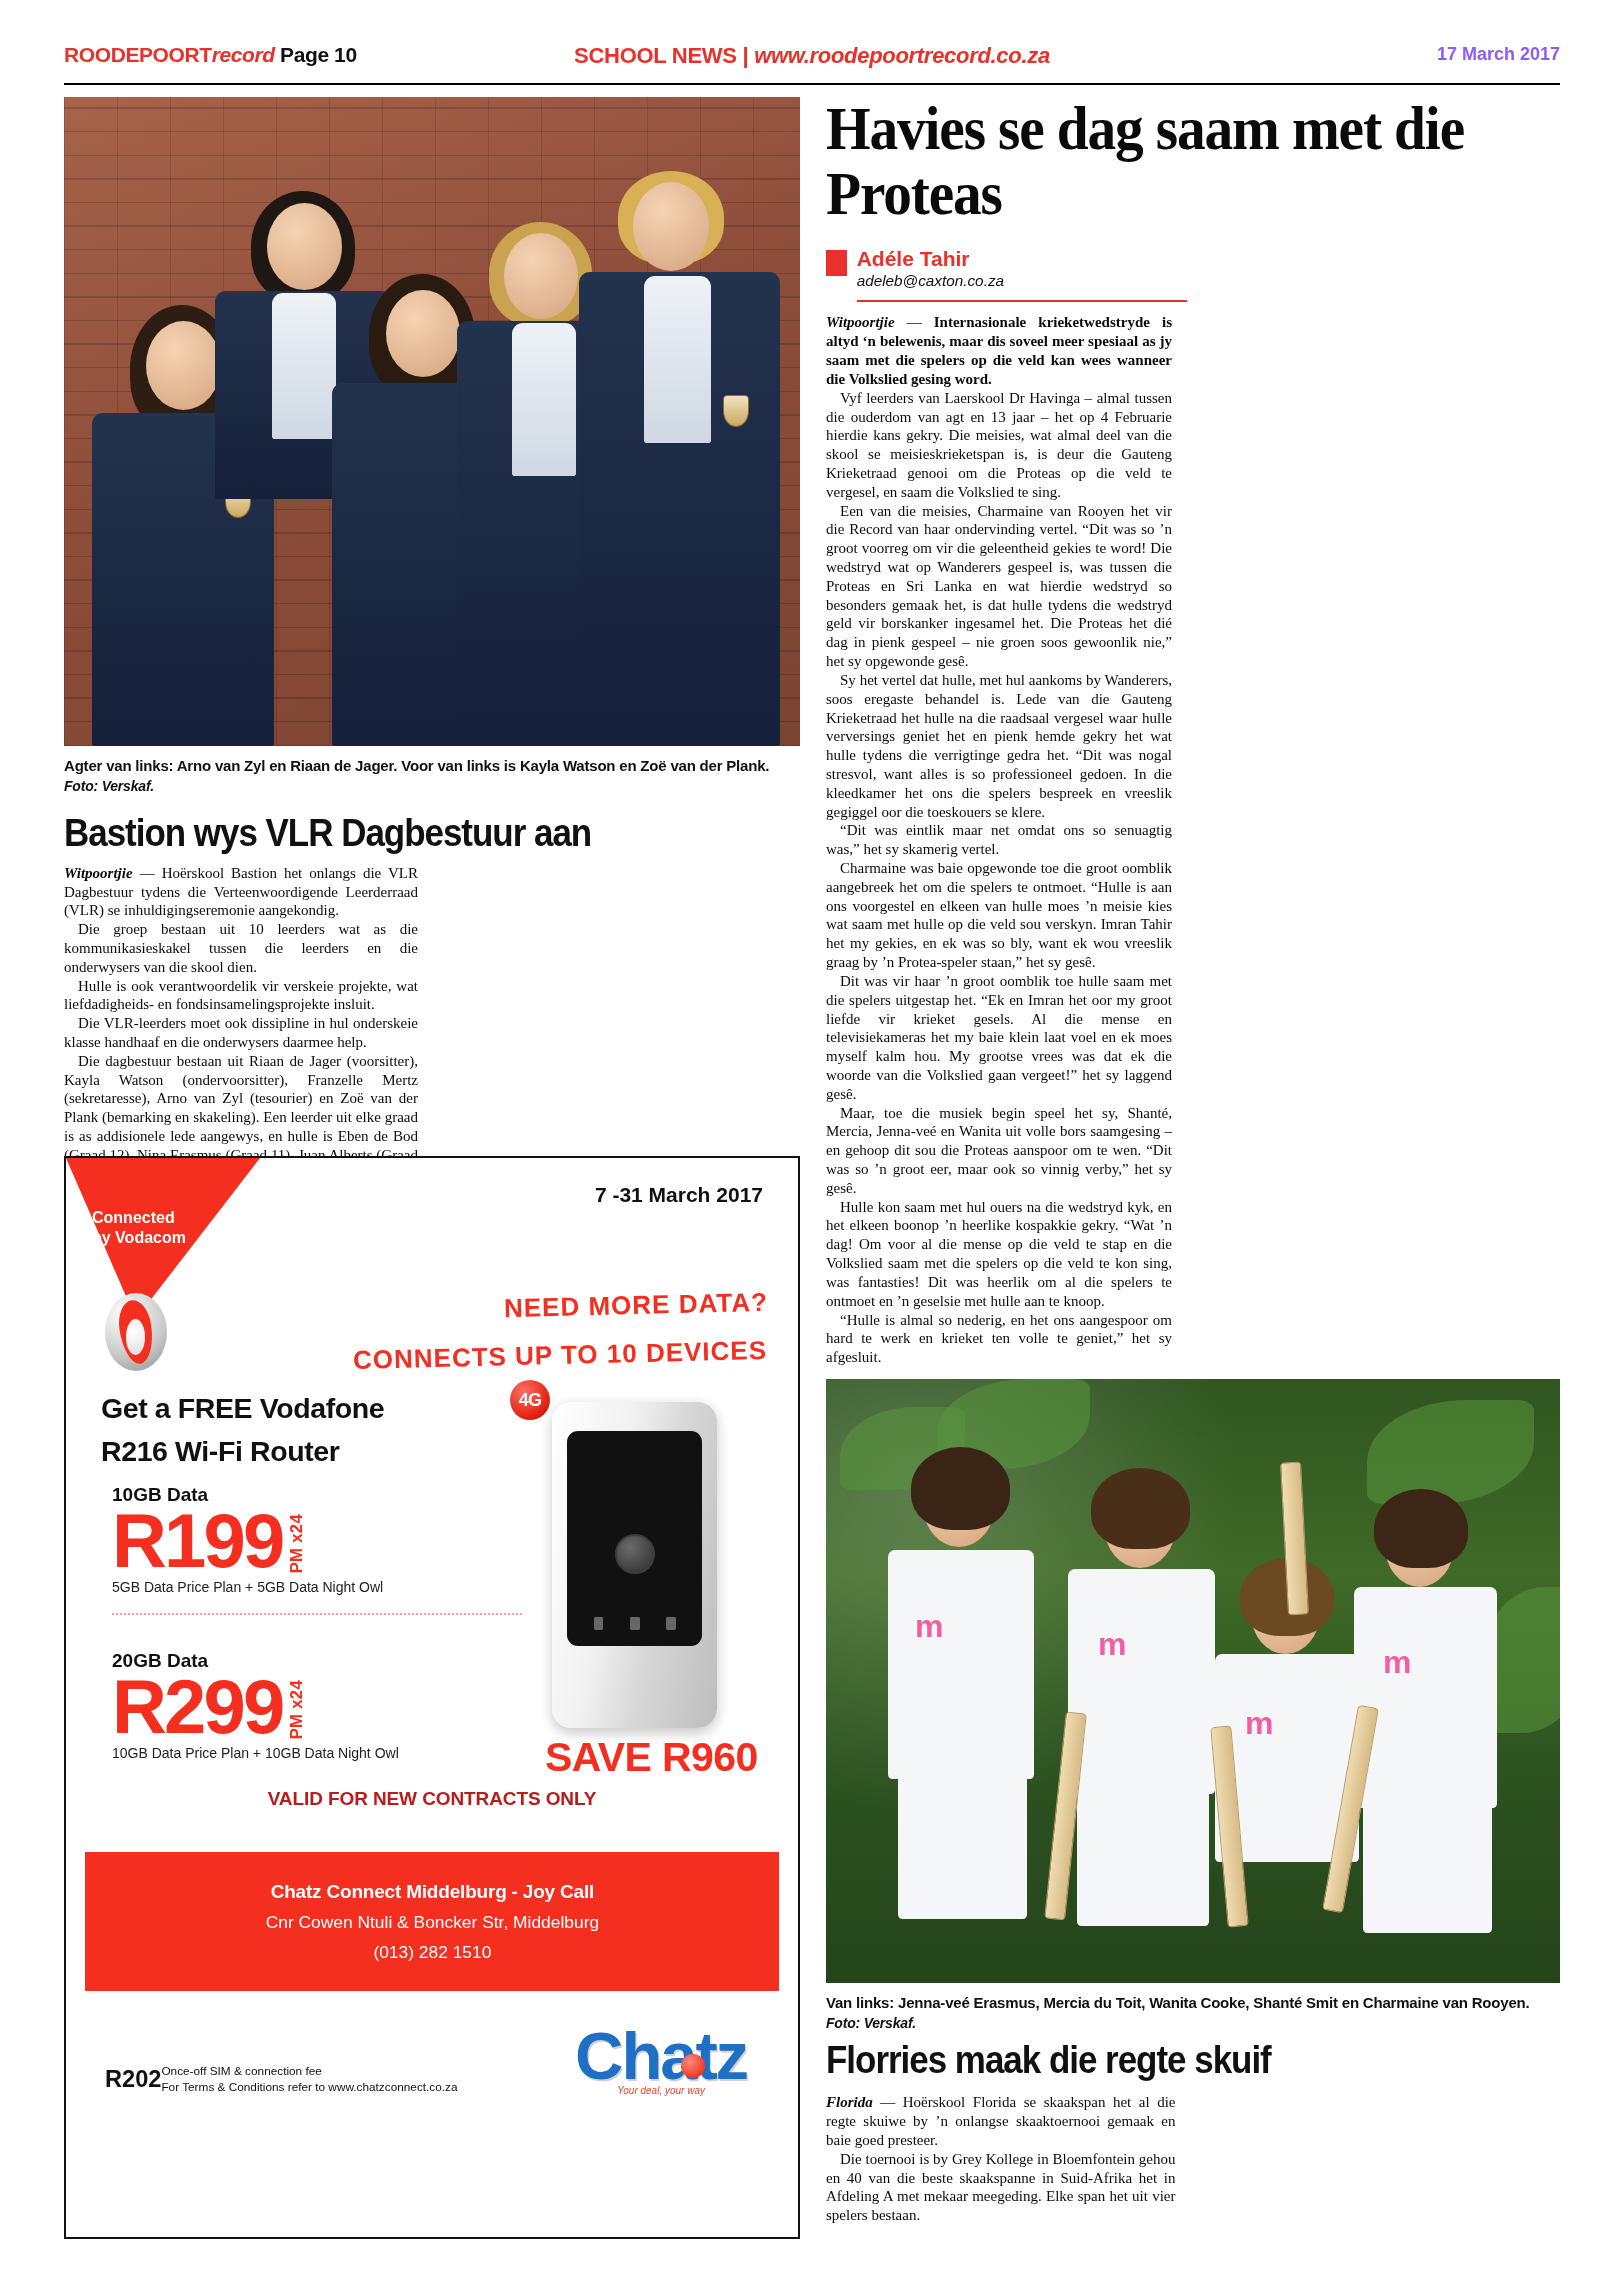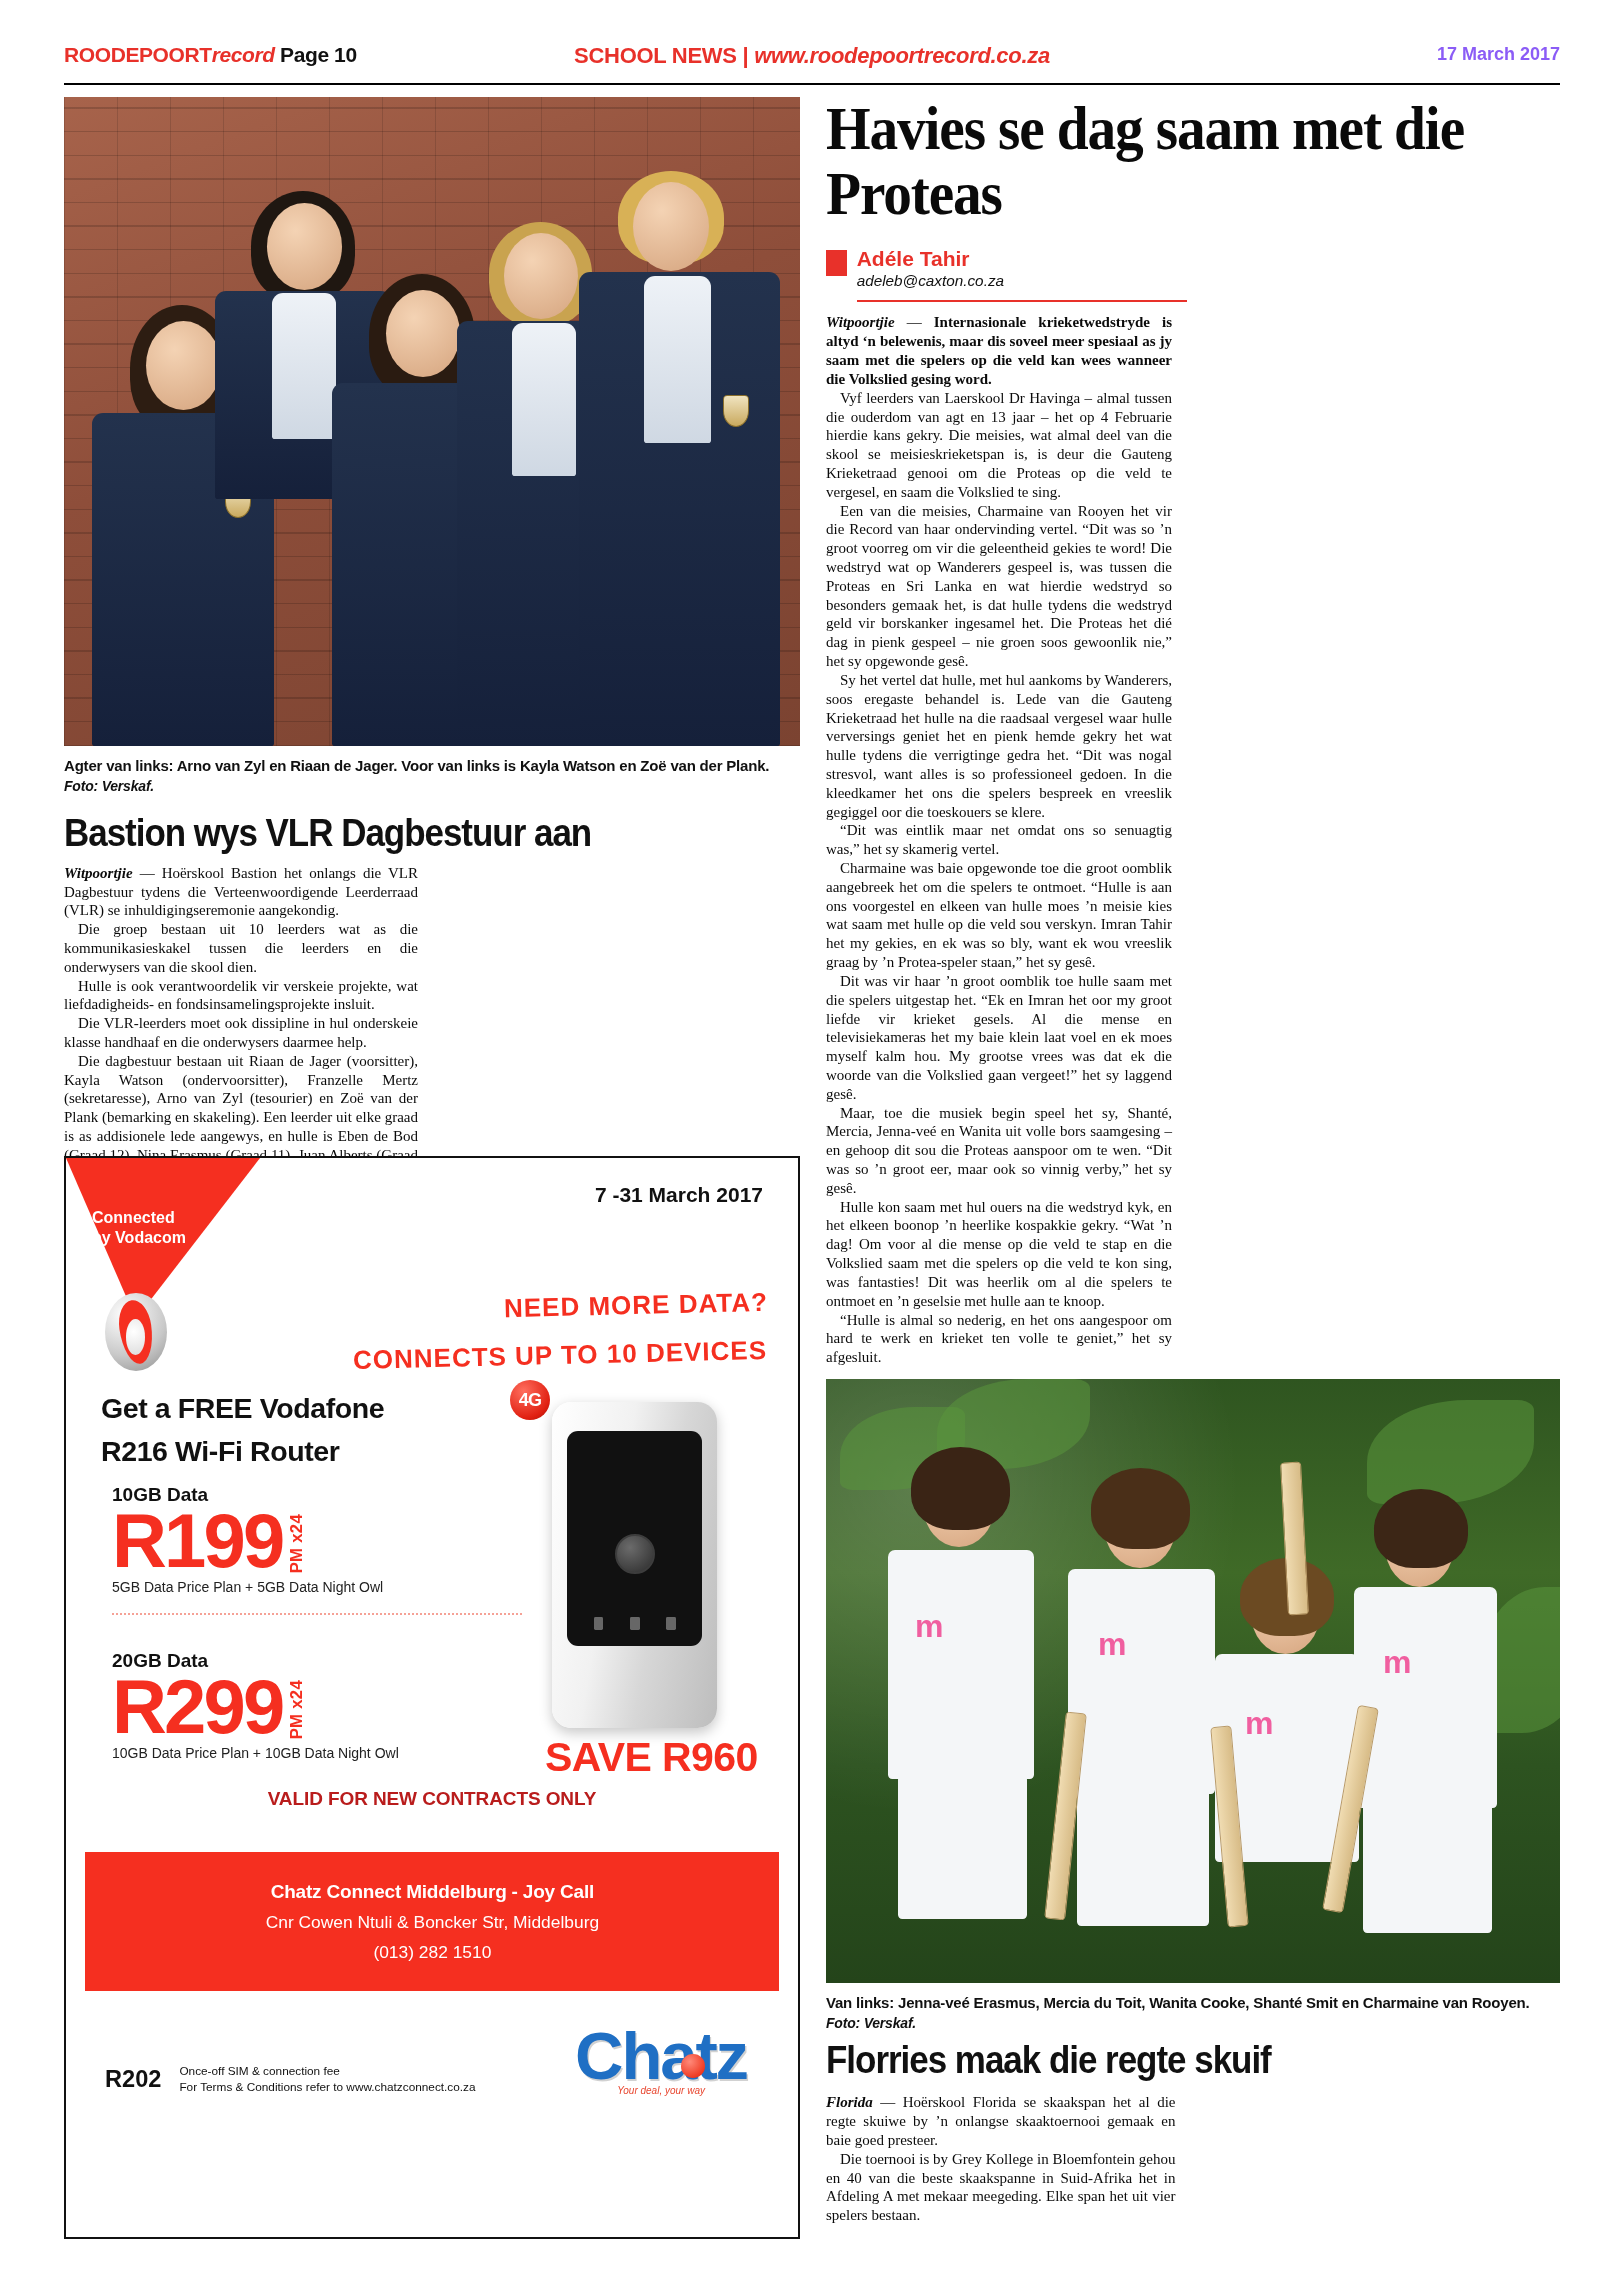--- a/index.html
+++ b/index.html
@@ -238,21 +238,21 @@
     background: #f52f20; color: #fff; text-align: center;
     display: flex; flex-direction: column; justify-content: center; gap: 9px;
     font-family: "Liberation Sans", sans-serif;
   }
   .chatz-band .l1 { font-size: 19px; font-weight: bold; letter-spacing: -0.2px;}
   .chatz-band .l2 { font-size: 17.4px; }
   .chatz-band .l3 { font-size: 17.4px; }
 
   .fineprint {
     position: absolute; left: 39px; top: 906px;
-    display: flex; align-items: center; gap: 18px;
+    display: flex; align-items: center; gap: 0;
   }
   .fineprint .amt {
     font-family: "Liberation Sans", sans-serif;
     font-weight: bold; font-size: 23.6px; color: #111;
   }
   .fineprint .txt {
     font-family: "Liberation Sans", sans-serif;
     font-size: 11.8px; line-height: 1.32; color: #111;
   }
   .chatz-logo {

